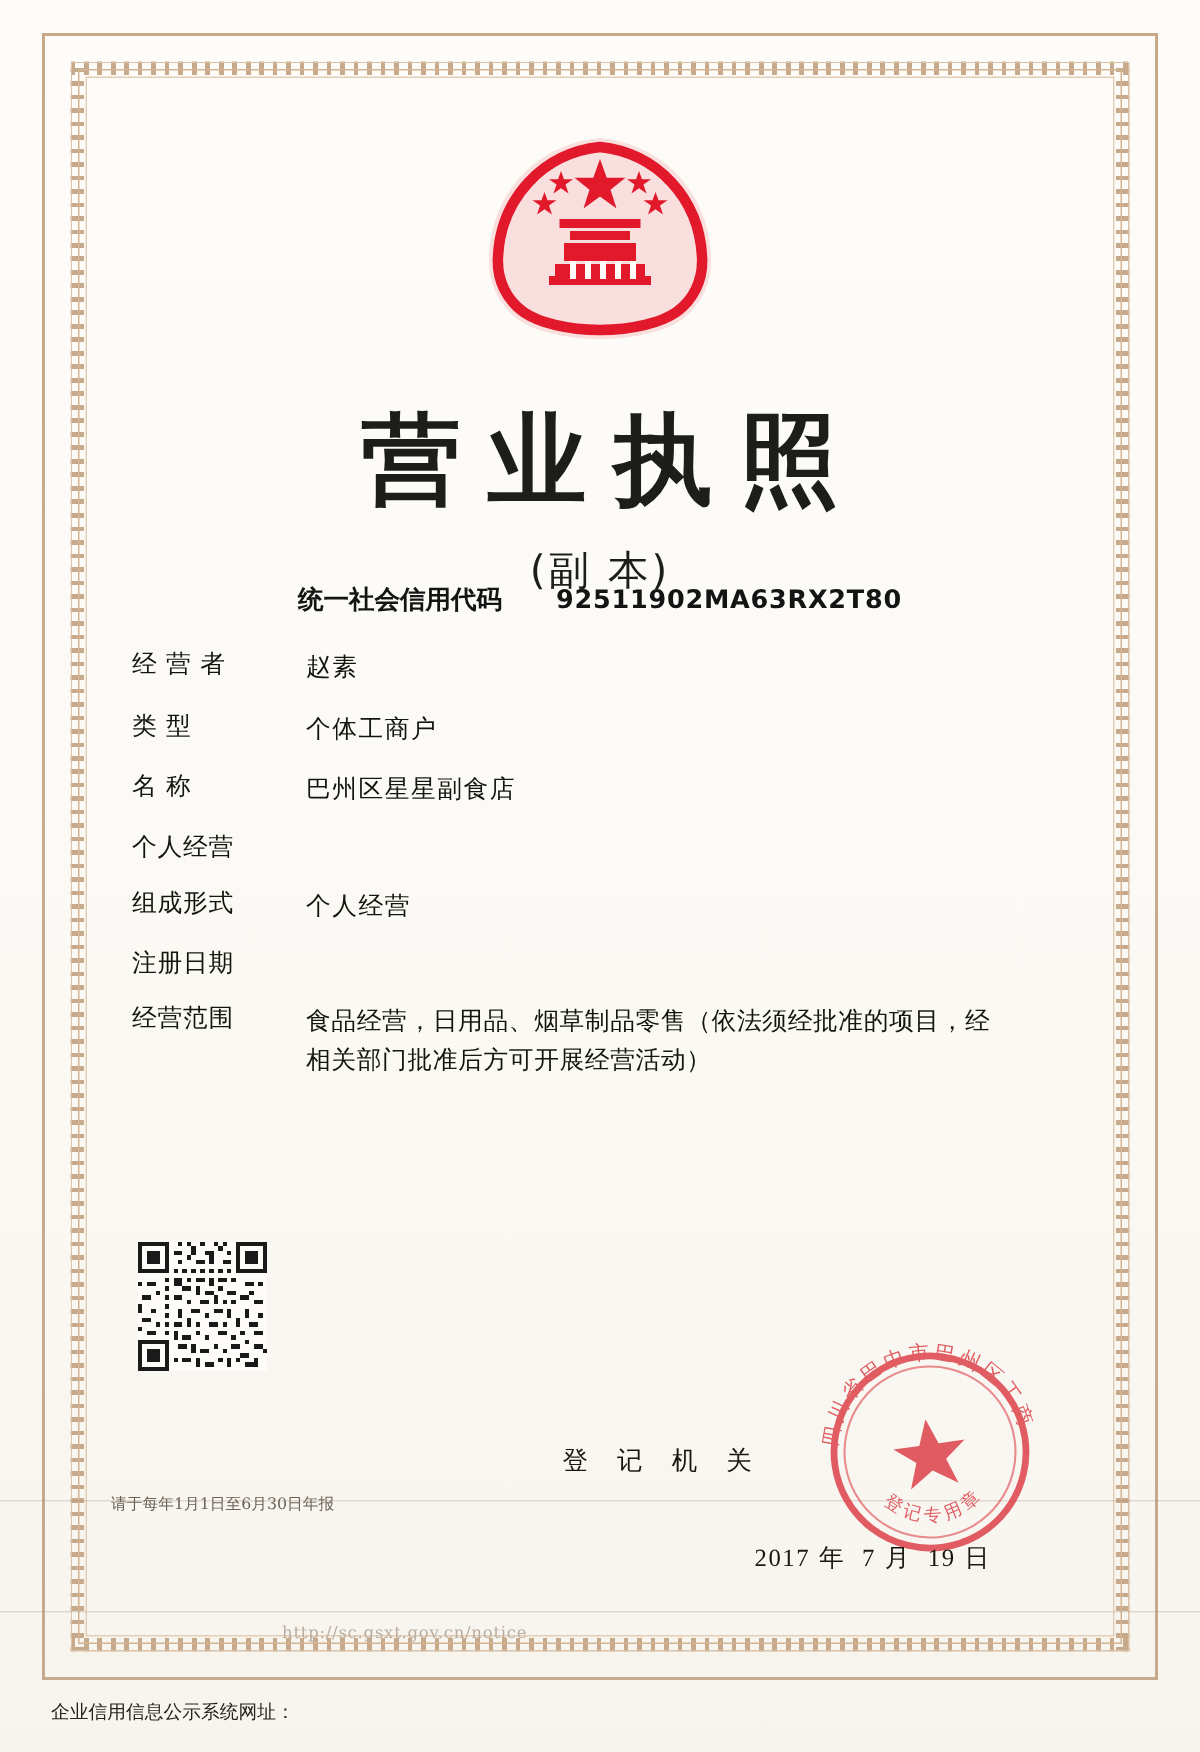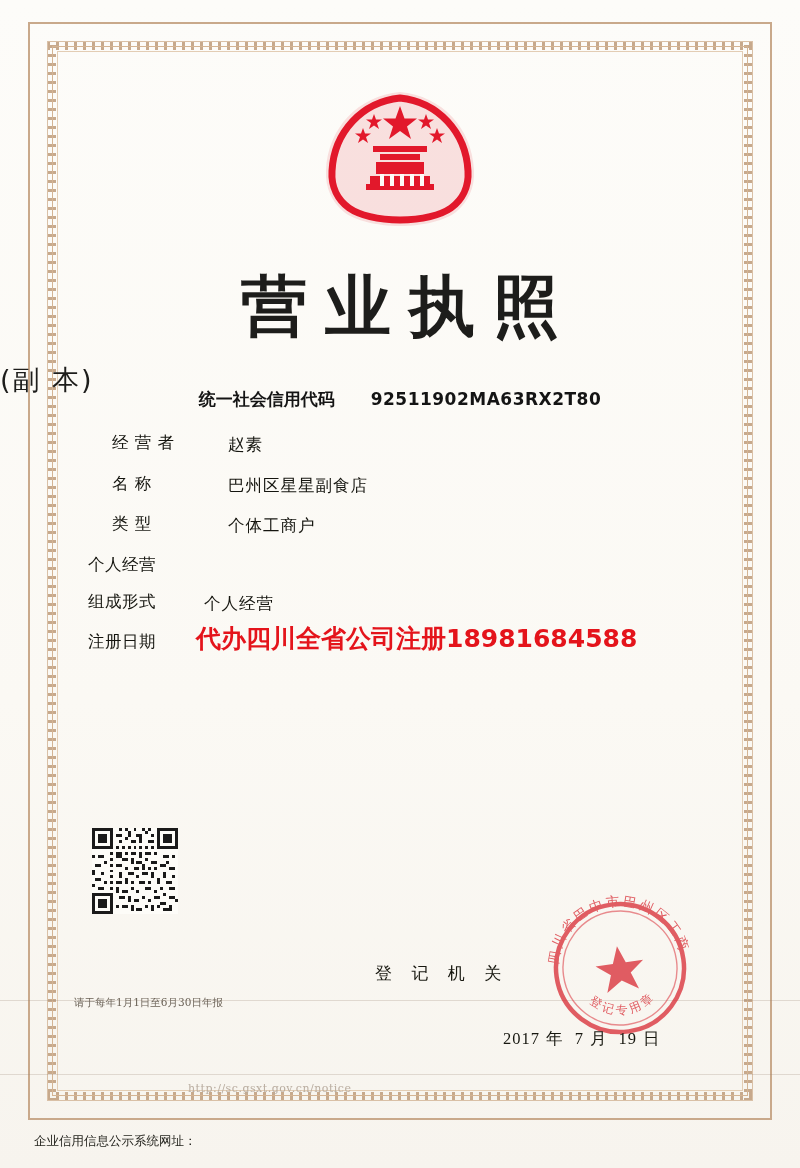--- a/index.html
+++ b/index.html
@@ -77,20 +77,21 @@
     font-weight: bold;
     font-size: 66px;
     letter-spacing: 18px;
     color: #1d1d1b;
     text-indent: 18px;
   }
   .subtitle {
     position: absolute;
     top: 362px;
     left: 0; right: 0;
+    text-align: center;
     font-family: "DejaVu Sans", sans-serif;
     font-size: 27px;
     color: #1d1d1b;
     letter-spacing: 2px;
   }
   .credit-code {
     position: absolute;
     top: 388px;
     left: 0; right: 0;
     text-align: center;
@@ -121,21 +122,20 @@
   .row .lbl {
     width: 100px;
     flex: 0 0 100px;
     font-size: 16.5px;
     letter-spacing: 0.5px;
     white-space: nowrap;
   }
   .row .lbl.spread {
     display: flex;
     justify-content: space-between;
-    margin-left: 24px;
   }
   .row .val {
     font-size: 16.5px;
     letter-spacing: 1px;
     line-height: 1.55;
     padding-left: 16px;
   }
   .row.scope .val { letter-spacing: 0.4px; max-width: 470px; }
 
   
@@ -276,40 +276,43 @@
     <span>统一社会信用代码</span>
     <span class="ccval">92511902MA63RX2T80</span>
   </div>
 
   <div class="fields">
     <div class="row">
       <div class="lbl spread">经 营 者</div>
       <div class="val">赵素</div>
     </div>
     <div class="row">
+      <div class="lbl spread">类  型</div>
+      <div class="val">个体工商户</div>
+    </div>
+    <div class="row">
       <div class="lbl spread">名    称</div>
       <div class="val">巴州区星星副食店</div>
     </div>
     <div class="row">
-      <div class="lbl spread">类  型</div>
-      <div class="val">个体工商户</div>
-    </div>
-    <div class="row">
       <div class="lbl">个人经营</div>
     </div>
     <div class="row">
       <div class="lbl">组成形式</div>
       <div class="val">个人经营</div>
     </div>
     <div class="row">
       <div class="lbl">注册日期</div>
     </div>
-  </div>
-
-  <div class="watermark">代办四川全省公司注册18981684588</div>
+    <div class="row scope">
+      <div class="lbl">经营范围</div>
+      <div class="val">食品经营，日用品、烟草制品零售（依法须经批准的项目，经相关部门批准后方可开展经营活动）</div>
+    </div>
+  </div>
+
 
   <div class="qr">
     <svg viewBox="0 0 29 29" width="86" height="86" shape-rendering="crispEdges" aria-hidden="true">
       <rect width="29" height="29" fill="#fdfcf8"></rect>
       <g fill="#1a1a1a">
 
         <path d="M0 0h7v7H0z"></path>
           <path d="M1 1h5v5H1z" fill="#fdfcf8"></path>
           <path d="M2 2h3v3H2z"></path>
 

